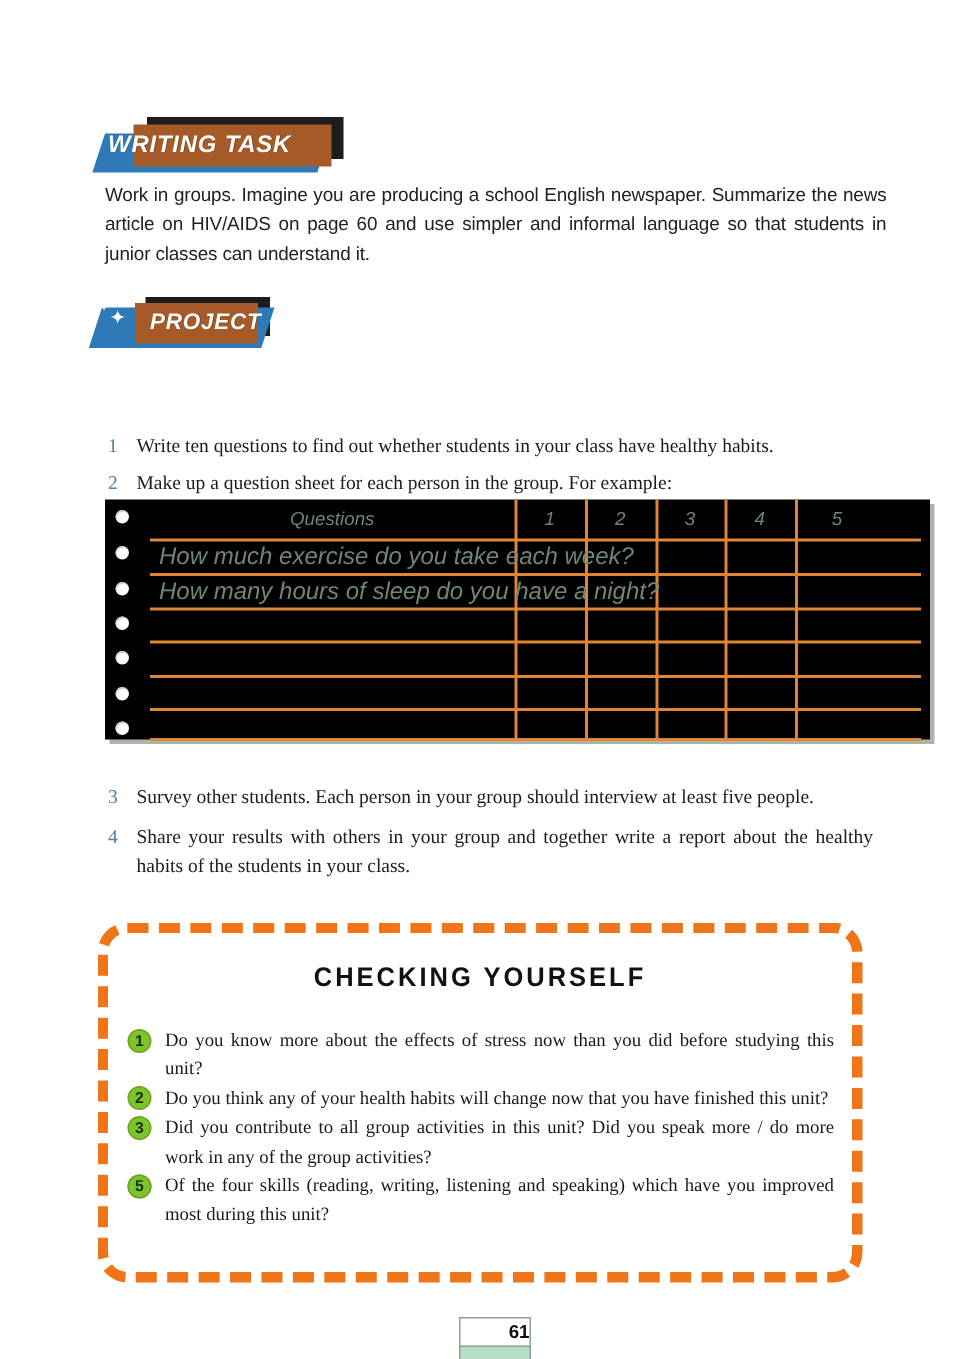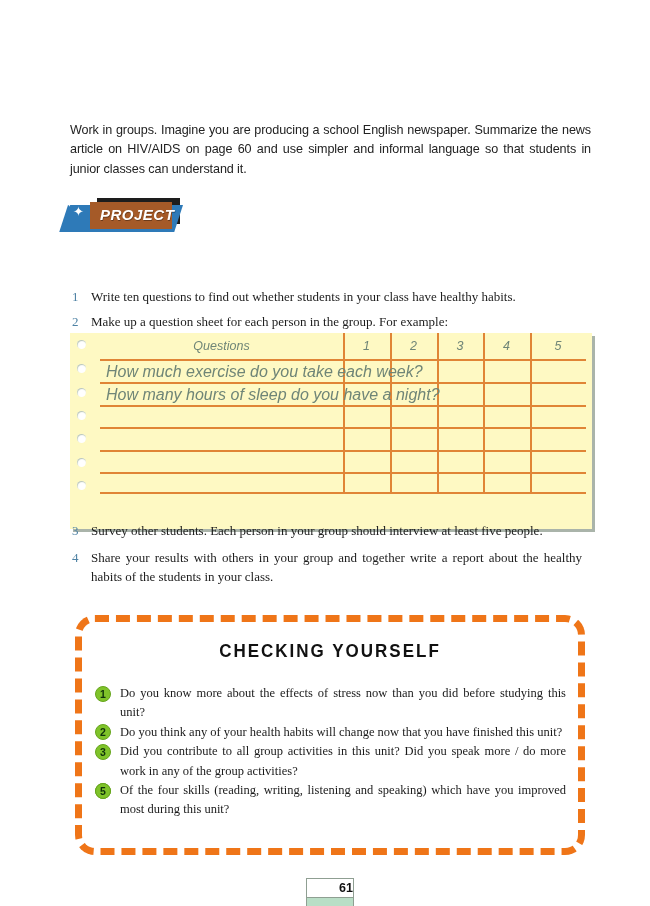--- a/index.html
+++ b/index.html
@@ -42,32 +42,32 @@
   .para{position:absolute;left:70px;width:521px;margin:0;
       font-size:12.6px;letter-spacing:-0.1px;line-height:19.3px;text-align:justify;color:#222;}
 
   
   .step{position:absolute;left:70px;width:512px;font-family:"Liberation Serif",serif;
       font-size:13px;line-height:19px;color:#1c1c1c;}
   .step .n{position:absolute;left:2px;top:0;color:#4e82a4;font-size:13px;}
   .step .t{display:block;margin-left:21px;text-align:justify;}
 
   
-  .sheet{position:absolute;left:70px;top:333px;width:522px;height:196px;background:#fef9c3;
-      box-shadow:3px 3px 0 #aab4aa;}
+  .sheet{position:absolute;left:70px;top:333px;width:522px;height:160px;background:#000000;
+      box-shadow:3px 3px 0 #aab4aa;padding-left:28px;}
   .hole{position:absolute;left:7px;width:9px;height:9px;border-radius:50%;background:#ffffff;
       box-shadow:inset 0.5px 1px 1px #b7c4b4;}
   .hl{position:absolute;left:30px;right:6px;height:2px;background:#e08536;}
   .vl{position:absolute;top:0;width:2px;height:161px;background:#e08536;}
   .hand{font-family:"Liberation Sans",sans-serif;font-style:italic;color:#6f8577;}
   .sheet .hdr{position:absolute;top:6px;text-align:center;font-size:12.5px;}
   .sheet .qrow{position:absolute;left:36px;font-size:16px;white-space:nowrap;}
 
   
-  .check-box{position:absolute;left:75px;top:615px;width:510px;height:240px;
+  .check-box{position:absolute;left:65px;top:615px;width:510px;height:240px;
       border:7px dashed #ef7518;border-radius:20px;box-sizing:border-box;background:#fff;}
   .check-title{margin-top:20px;text-align:center;font-weight:900;font-size:17px;
       letter-spacing:2px;color:#111;transform:scaleY(1.05);}
   .check-items{position:absolute;left:11px;right:12px;top:62px;}
   .check-item{position:relative;padding-left:27px;margin-bottom:0;
       font-family:"Liberation Serif",serif;font-size:12.5px;line-height:19.4px;
       text-align:justify;color:#1a1a1a;}
   .check-item .c{position:absolute;left:2px;top:1.5px;width:16px;height:16px;border-radius:50%;
       background:#7fc32a;border:1px solid #66a51c;box-sizing:border-box;
       color:#10330a;font-family:"Liberation Sans",sans-serif;font-size:10.5px;font-weight:bold;
@@ -78,20 +78,26 @@
   .pagenum .num{border:1.5px solid #8f9f92;background:#fff;height:18px;text-align:right;
       font-size:12.5px;font-weight:bold;line-height:18px;color:#111;}
   .pagenum .grn{border:1.5px solid #8f9f92;border-top:none;background:#b9dec6;height:12px;}
 </style>
 </head>
 <body>
 
 <div class="page">
 
 
+  <div class="badge badge-writing">
+    <div class="bk"></div>
+    <div class="bl"></div>
+    <div class="og"></div>
+    <div class="lbl">WRITING TASK</div>
+  </div>
 
   <p class="para" style="top:121px">Work in groups. Imagine you are producing a school English newspaper. Summarize the news article on HIV/AIDS on page 60 and use simpler and informal language so that students in junior classes can understand it.</p>
 
   <div class="badge badge-project">
     <div class="bk"></div>
     <div class="bl"></div>
     <div class="og"></div>
     <span class="star star-big">✦</span>
     <span class="star star-small">✦</span>
     <div class="lbl">PROJECT</div>

